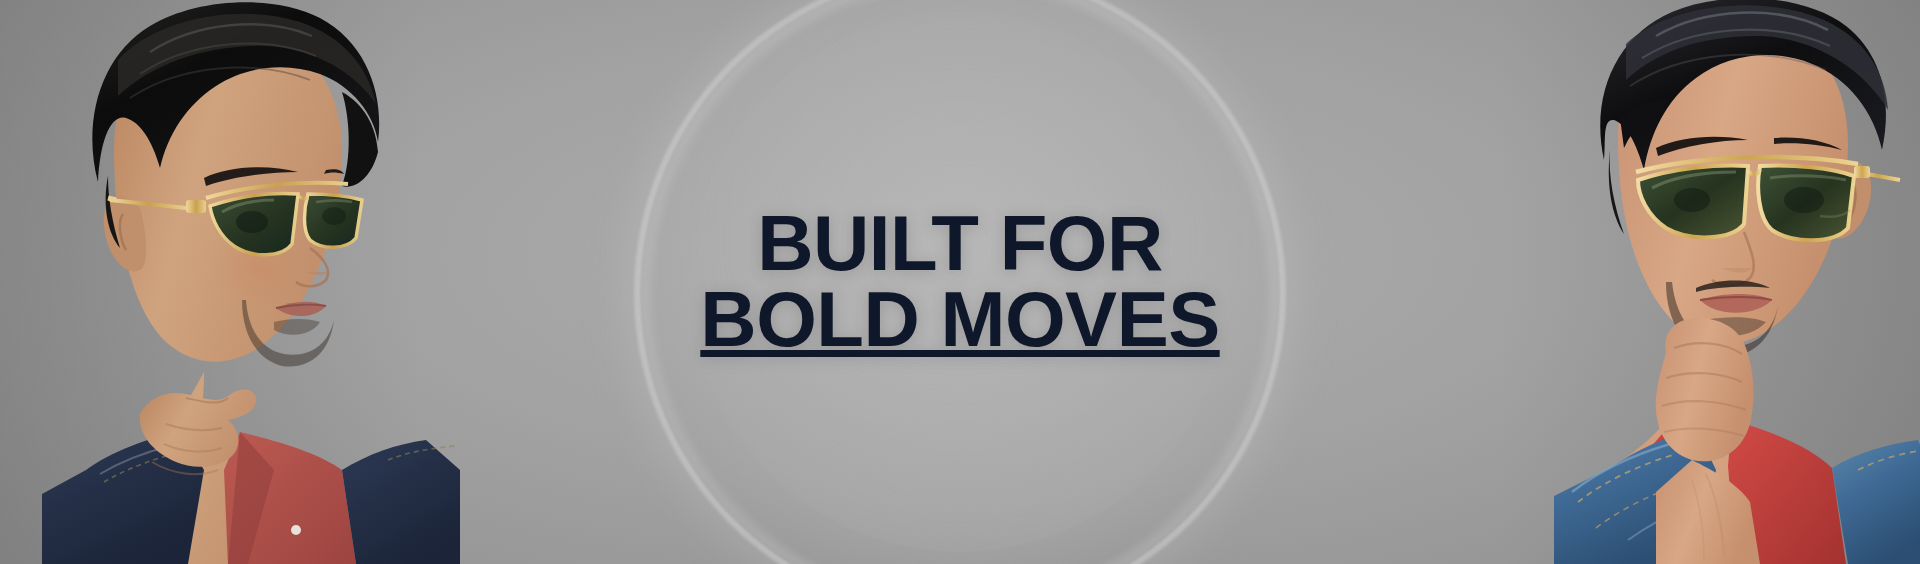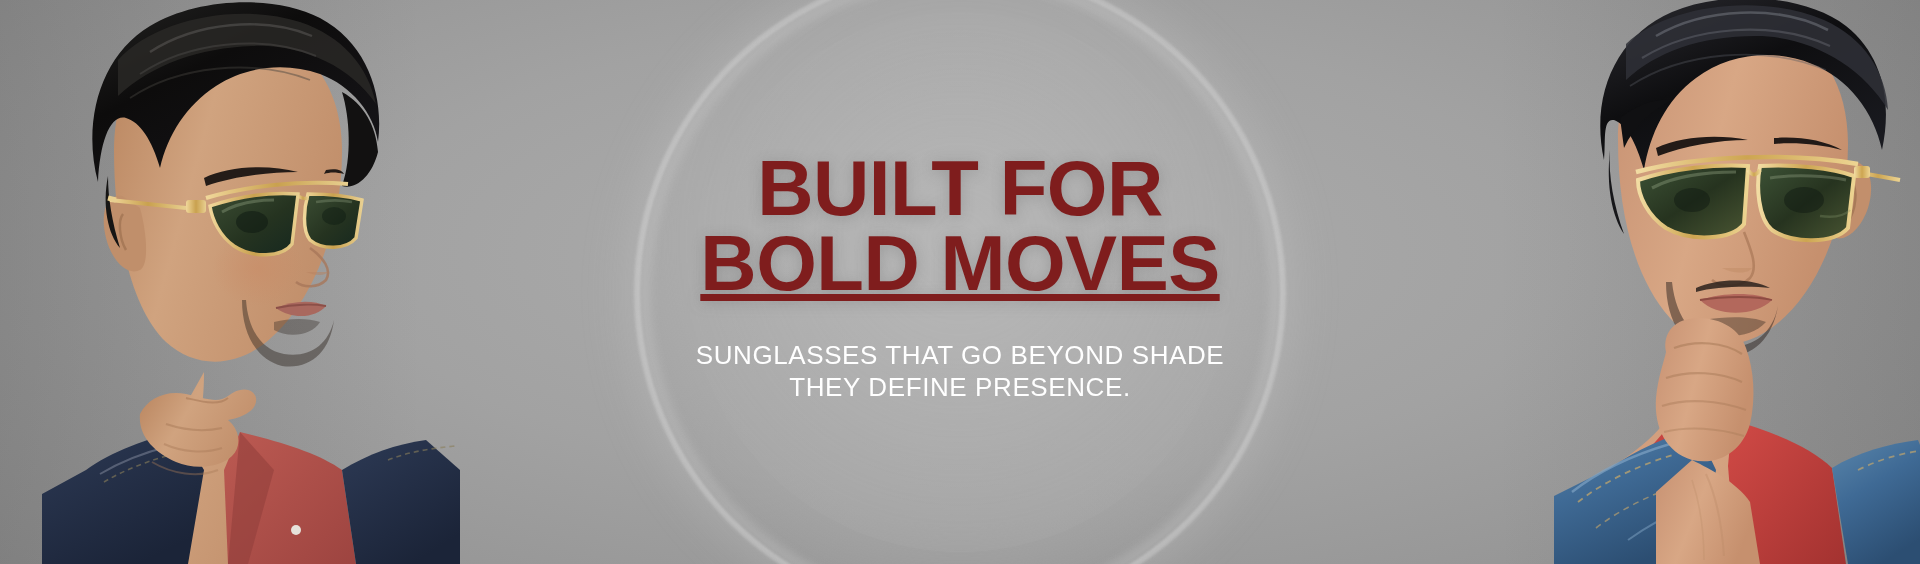--- a/index.html
+++ b/index.html
@@ -74,27 +74,27 @@
     height: 564px;
     display: flex;
     flex-direction: column;
     justify-content: center;
     align-items: center;
     text-align: center;
     z-index: 30;
     pointer-events: none;
   }
   .headline {
-    color: #7f1d1d;
+    color: #0f172a;
     font-size: 78px;
     font-weight: 700;
     line-height: 0.97;
     letter-spacing: -0.5px;
     text-transform: uppercase;
-    margin: 16px;
+    margin: 8px;
     text-shadow: 0 2px 14px rgba(80,80,80,.25);
   }
   .headline .l2 { display:block;text-decoration:underline; }
   .subcopy {
     margin-top: 22px;
     color: #ffffff;
     font-size: 26px;
     font-weight: 400;
     line-height: 1.22;
     letter-spacing: 0.6px;
@@ -334,19 +334,15 @@
       <path d="M246 474 C256 496 262 526 264 556" stroke="#b98a66" stroke-width="2" fill="none" opacity=".35"></path>
       <path d="M232 480 C240 504 244 534 244 560" stroke="#b98a66" stroke-width="1.6" fill="none" opacity=".3"></path>
     </svg>
   </div>
 
   <div class="copy">
     <h1 class="headline">
       <span class="l1">BUILT FOR</span>
       <span class="l2">BOLD MOVES</span>
     </h1>
-    <p class="subcopy">
-      <span class="s1">SUNGLASSES THAT GO BEYOND SHADE</span>
-      <span class="s2">THEY DEFINE PRESENCE.</span>
-    </p>
   </div>
 
 </div>
 
 </body></html>

